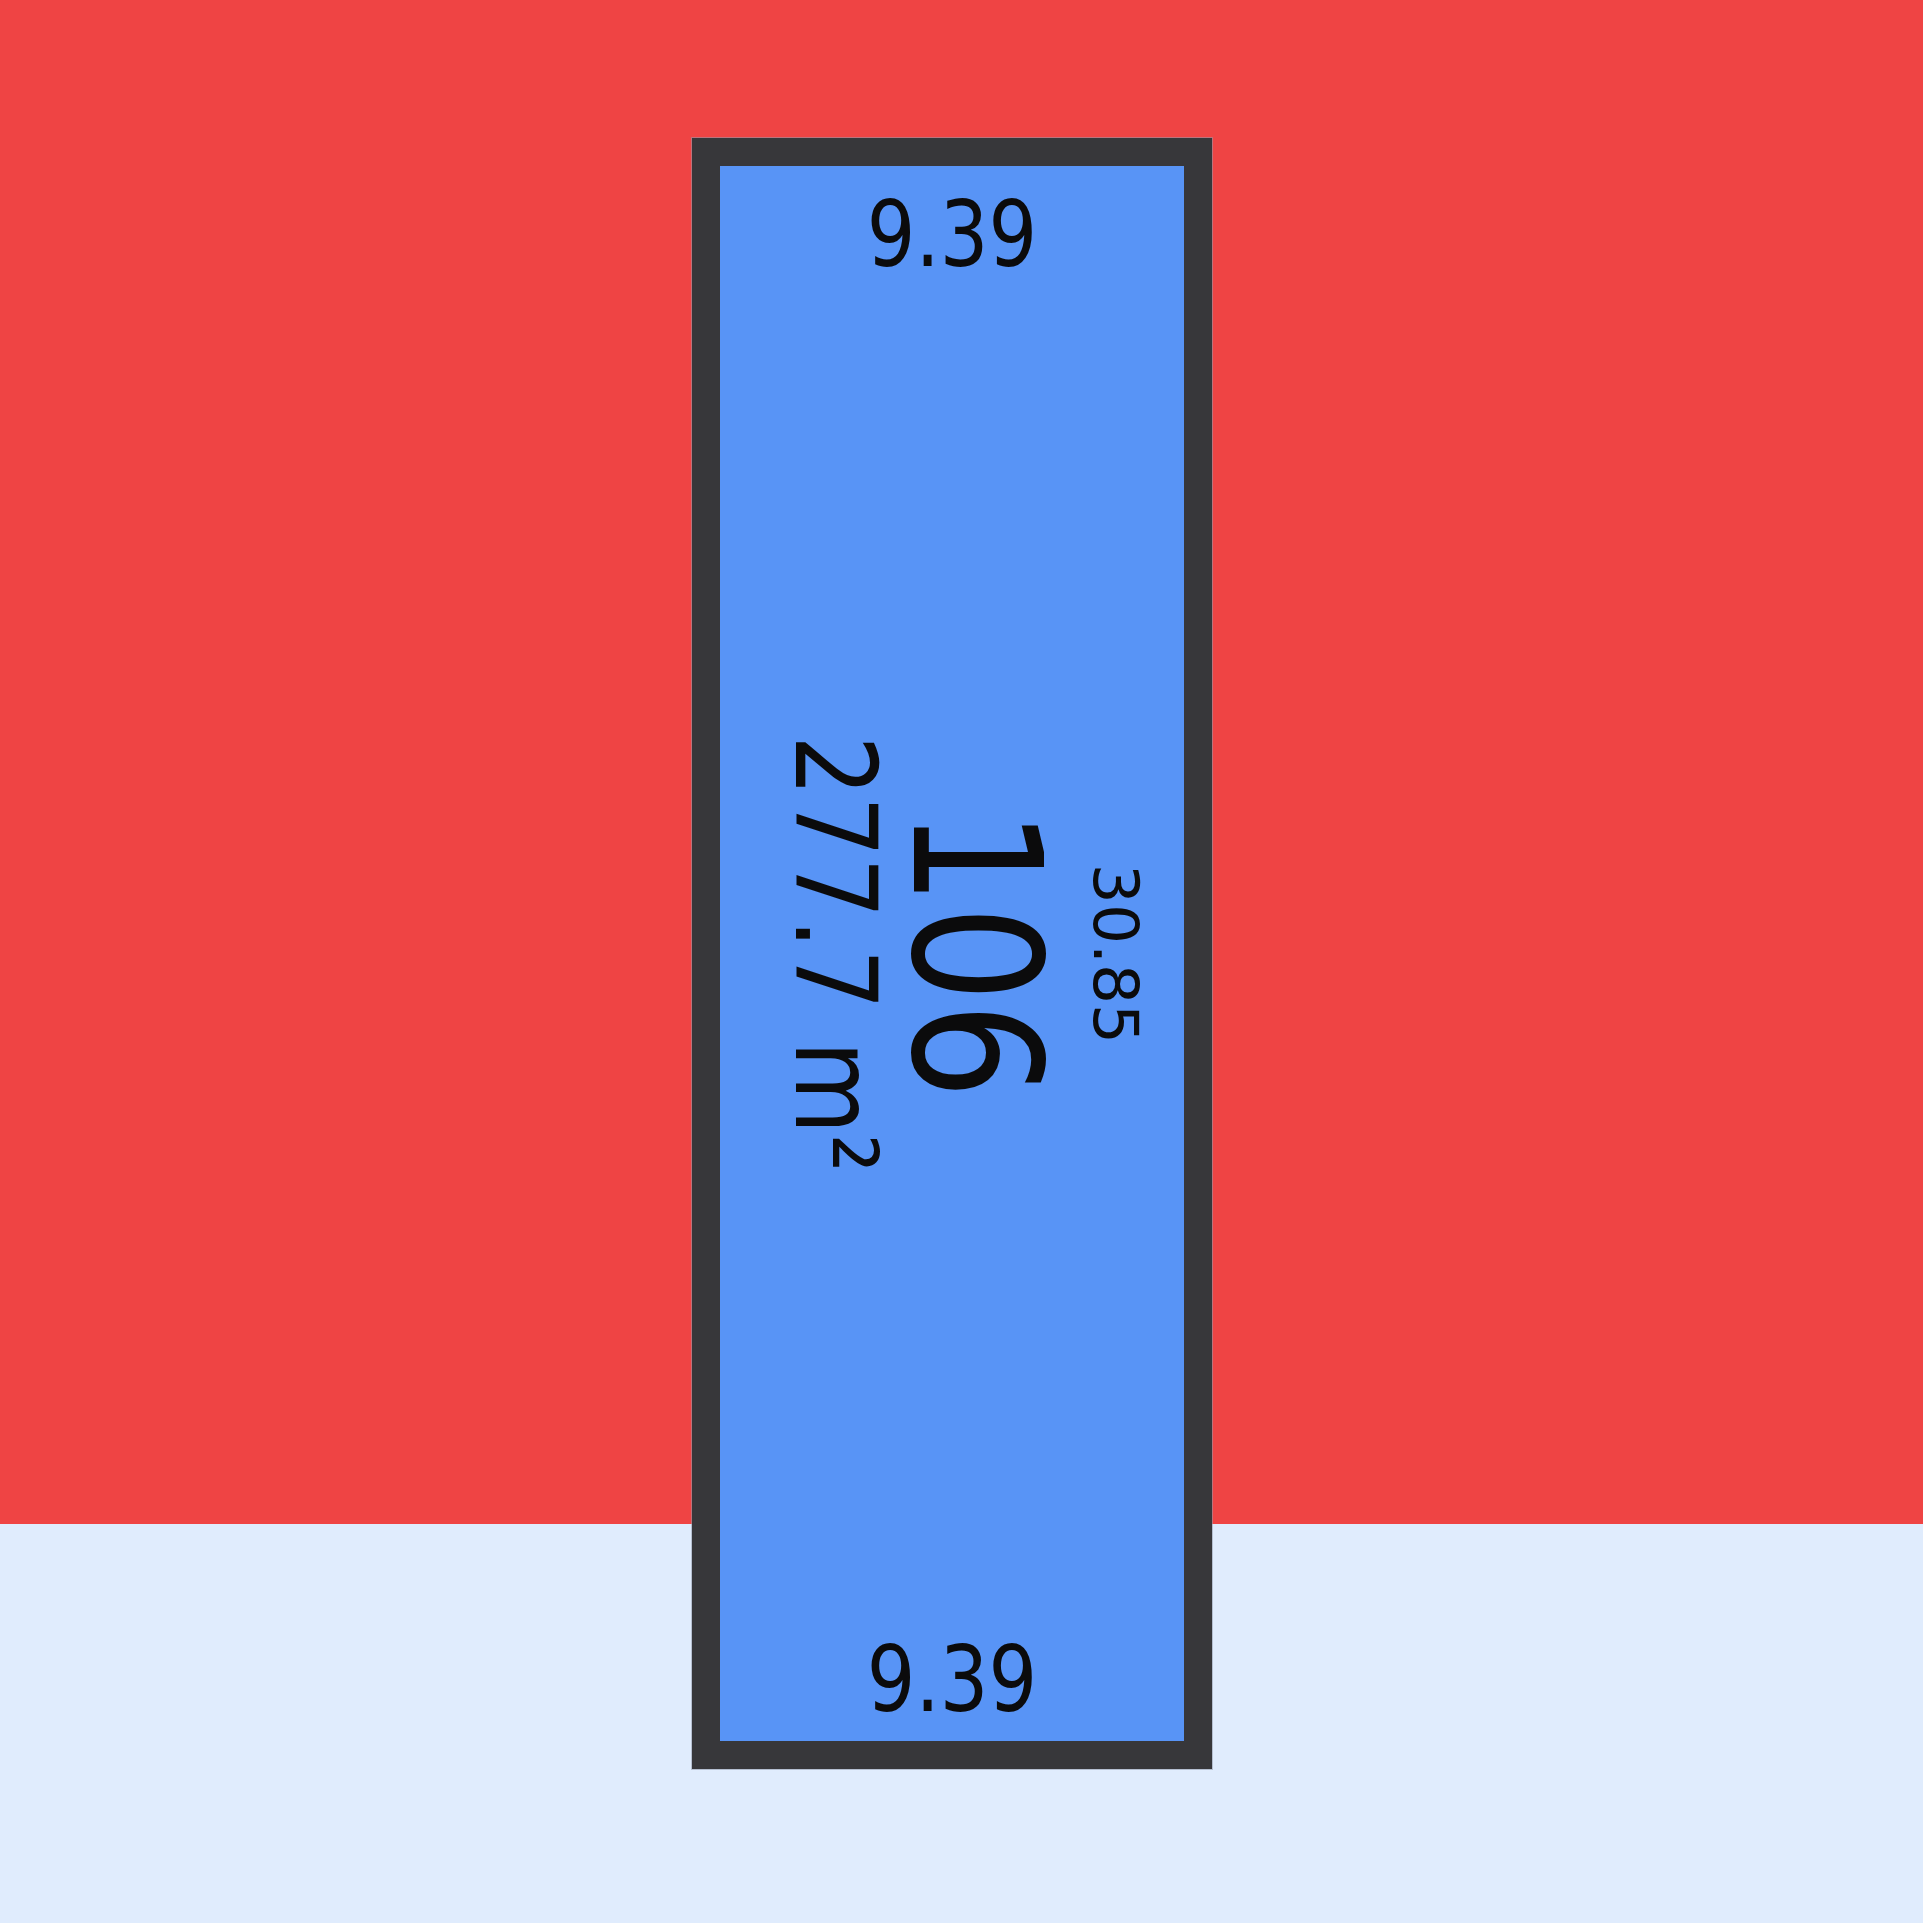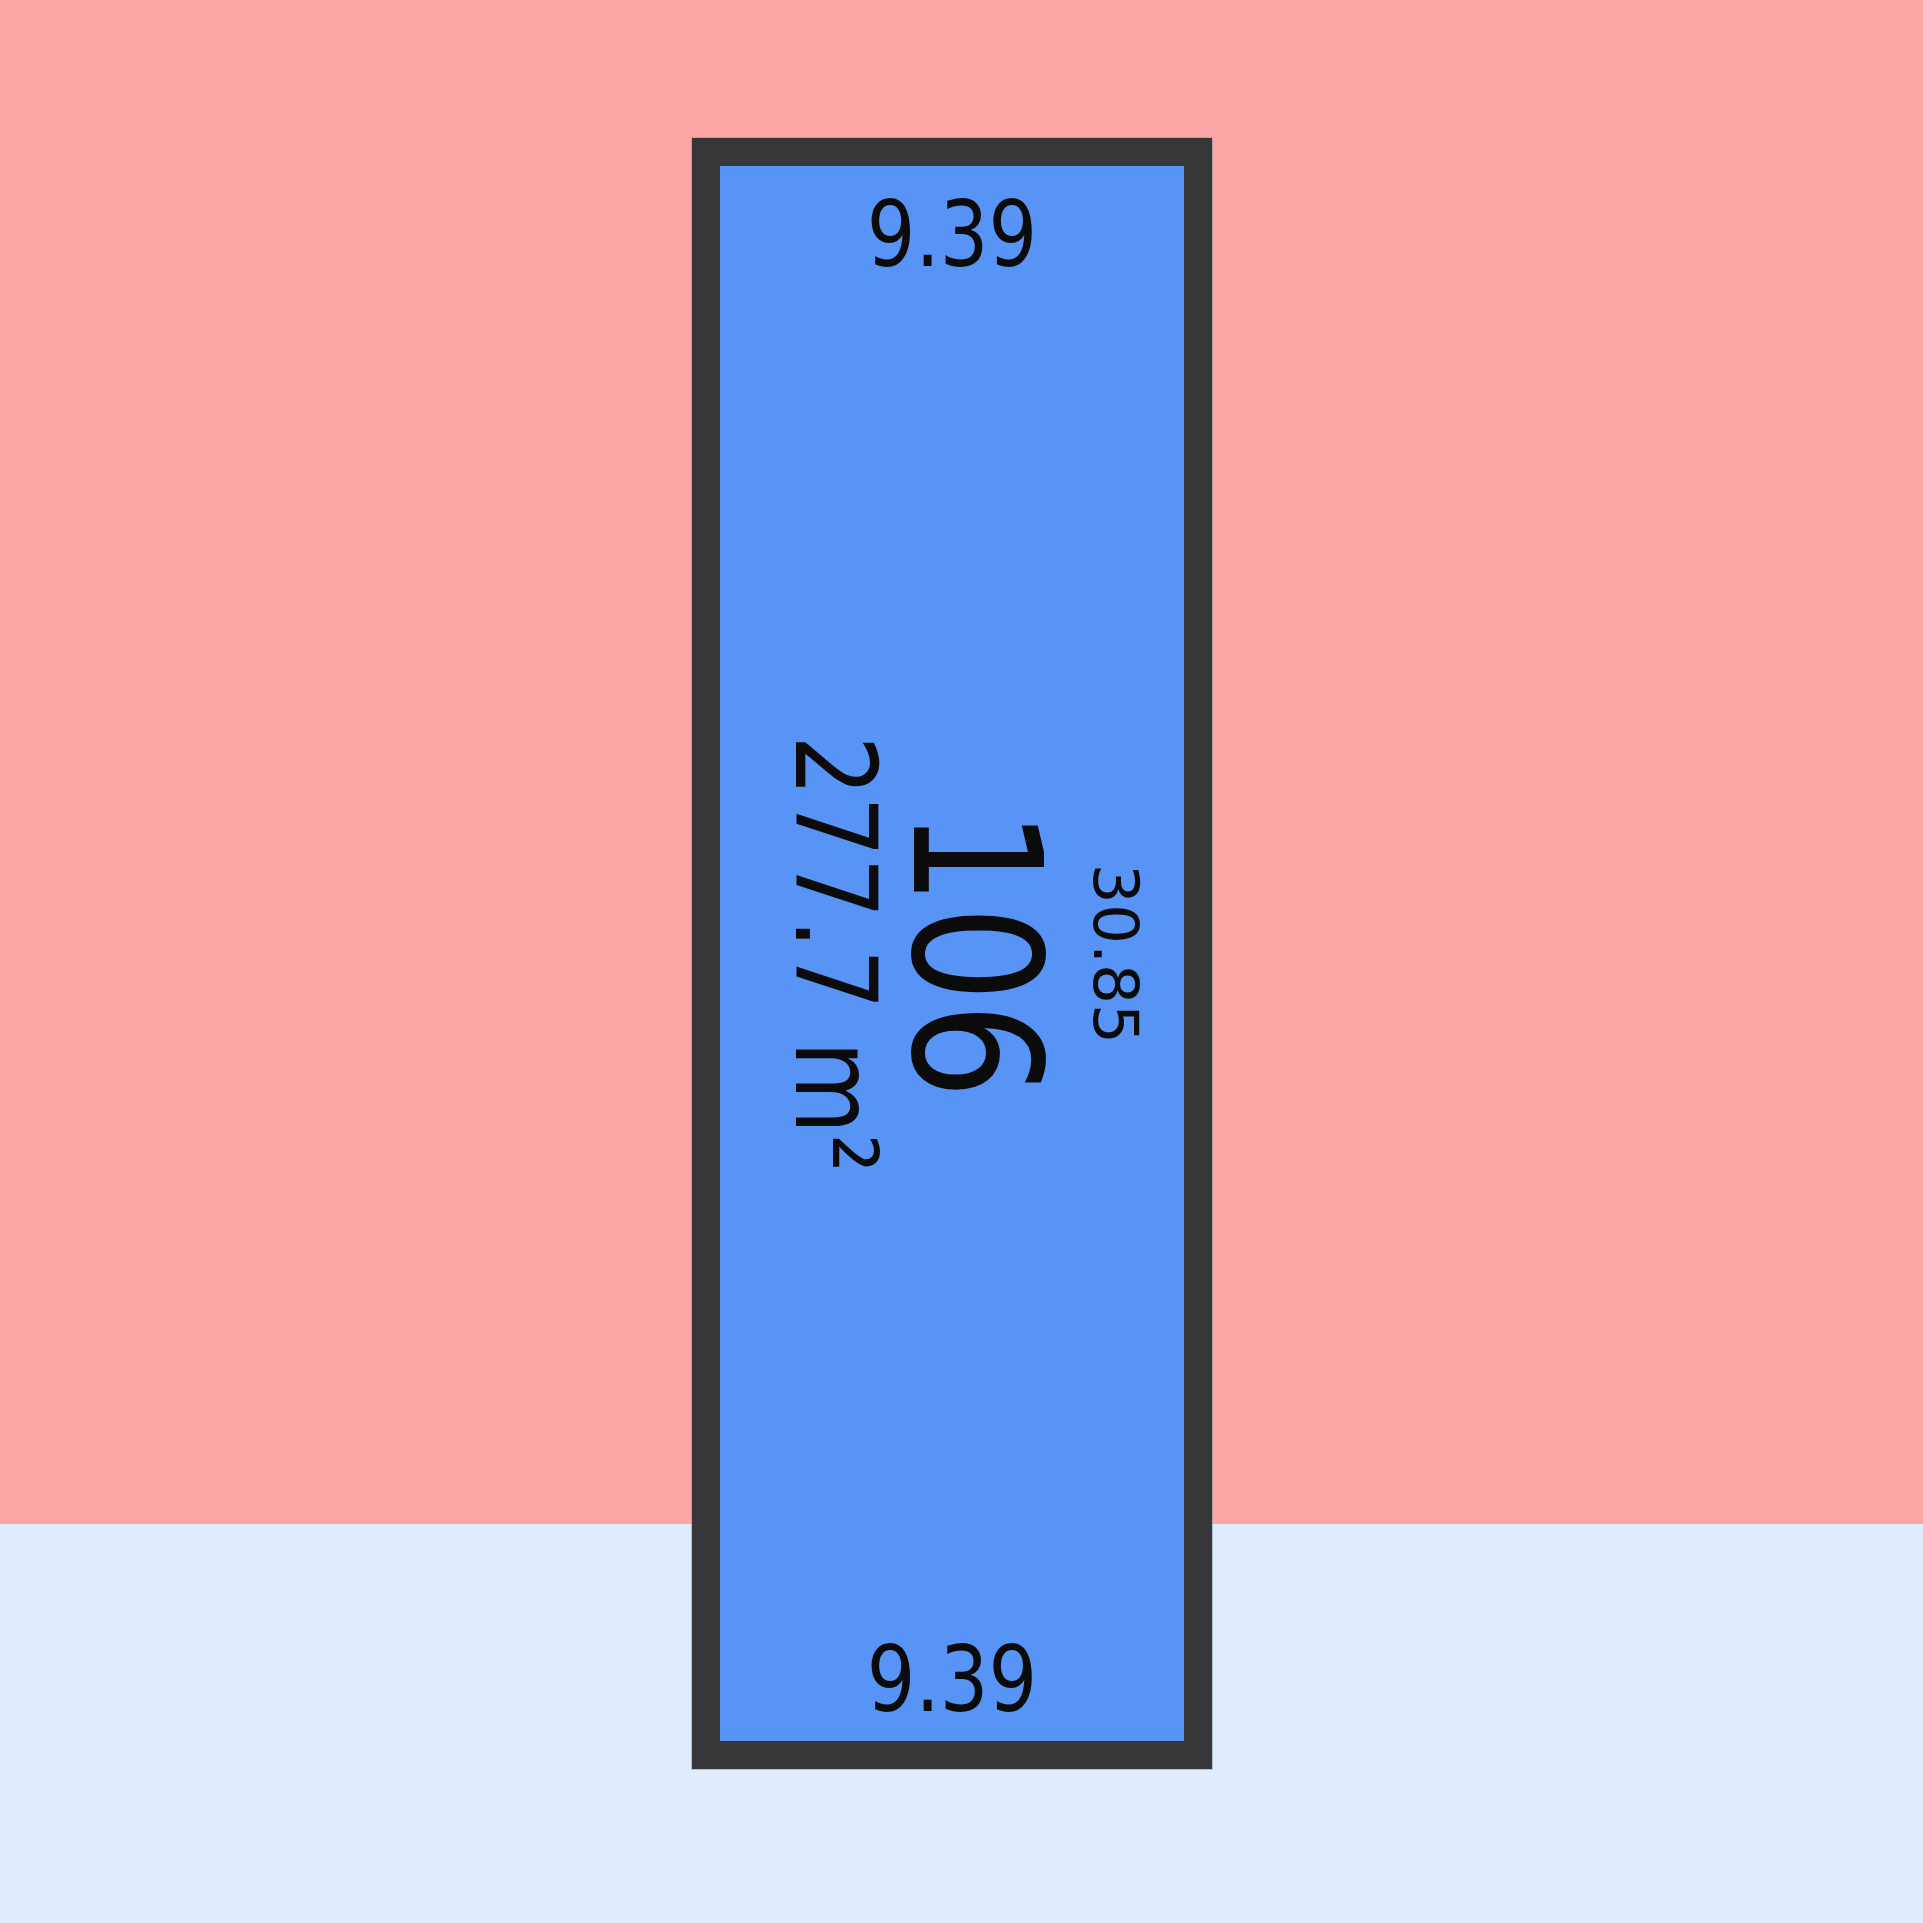--- a/index.html
+++ b/index.html
@@ -8,21 +8,21 @@
     width: 1924px;
     height: 1924px;
     overflow: hidden;
     background: #e0ecfd;
     font-family: "DejaVu Sans", "Liberation Sans", sans-serif;
   }
   .stage {
     position: relative;
     width: 1924px;
     height: 1524px;
-    background: #fca5a5;
+    background: #ef4444;
   }
   
   .parcel {
     position: absolute;
     left: 692px;
     top: 138px;
     width: 520px;
     height: 1631px;
     box-sizing: border-box;
     background: #5894f6;

